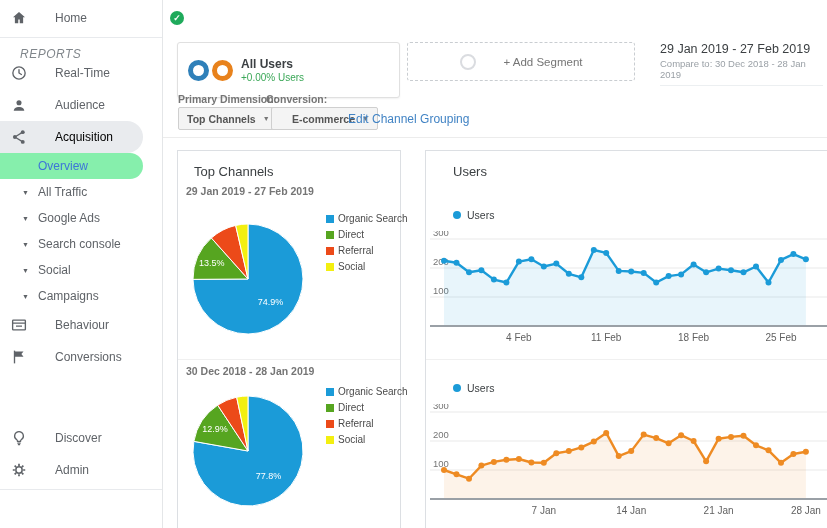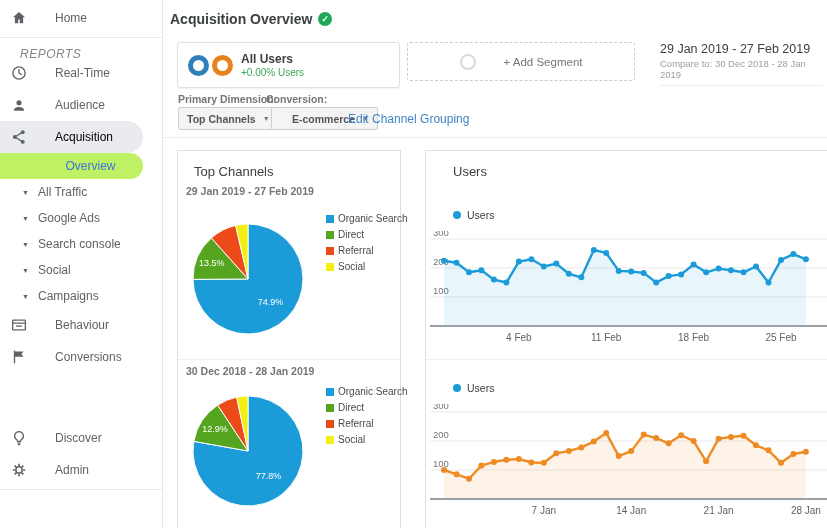--- a/index.html
+++ b/index.html
@@ -14,31 +14,31 @@
     background:#fff; border-right:1px solid #e4e6e8; padding-top:2px;
   }
   .nav-item { height:32px; display:flex; align-items:center; color:#5f6368; font-size:12px; cursor:pointer; }
   .nav-item .icn { width:18px; height:18px; margin-left:10px; flex:none; color:#5f6368; }
   .nav-item .icn svg { width:18px; height:18px; display:block; }
   .nav-item .lbl { margin-left:27px; white-space:nowrap; }
   .nav-item.selected { background:#e9ebee; border-radius:0 16px 16px 0; width:143px; color:#000000; }
   .nav-sub { height:26px; display:flex; align-items:center; font-size:12px; color:#5f6368; cursor:pointer; }
   .nav-sub .tri { width:10px; margin-left:22px; font-size:7px; color:#5f6368; flex:none; }
   .nav-sub .lbl { margin-left:6px; white-space:nowrap; }
-  .nav-sub.active { background:#bef264; color:#3e74d8; border-radius:0 16px 16px 0; width:143px;justify-content:center; }
+  .nav-sub.active { background:#86efac; color:#3e74d8; border-radius:0 16px 16px 0; width:143px; }
   .nav-sub.active .lbl { margin-left:38px; }
   .nav-divider { height:1px; background:#e8eaed; margin:3px 0; }
   .nav-section { font-size:12px; color:#80868b; padding:6px 0 3px 20px; letter-spacing:.5px; height:16px;font-style:italic; }
   .nav-spacer { height:49px; }
   
   .page-title { position:absolute; left:170px; top:11px; font-size:14px; font-weight:bold; color:#3c4043; display:flex; align-items:center; gap:6px; }
   .ok-badge { width:14px; height:14px; border-radius:50%; background:#1faa5b; color:#fff; font-size:9px; font-weight:bold;
               display:inline-flex; align-items:center; justify-content:center; }
   
-  .chip-all { position:absolute; left:177px; top:42px; width:223px; height:46px; background:#fff;
+  .chip-all { position:absolute; left:177px; top:42px; width:223px; height:56px; background:#fff;
               border:1px solid #e0e0e0; border-radius:3px; box-shadow:0 1px 2px rgba(0,0,0,.06);
               display:flex; align-items:center; cursor:pointer; }
   .rings { display:flex; margin-left:10px; }
   .ring { width:21px; height:21px; border-radius:50%; border:5px solid; }
   .ring.blue { border-color:#2f80b9; }
   .ring.orange { border-color:#e8821c; margin-left:3px; }
   .chip-all .txt { margin-left:8px; }
   .chip-all .t1 { font-size:12px; font-weight:bold; color:#3c4043; }
   .chip-all .t2 { font-size:10px; color:#3aa757; margin-top:1px; }
   .chip-add { position:absolute; left:407px; top:42px; width:228px; height:39px; border:1px dashed #c9cdd1;
@@ -183,21 +183,20 @@
             <path d="M12 3.7v2.8M12 17.5v2.8M3.7 12h2.8M17.5 12h2.8M6.2 6.2l2 2M15.8 15.8l2 2M17.8 6.2l-2 2M8.2 15.8l-2 2"></path>
           </g>
         </svg>
       </span>
       <span class="lbl">Admin</span>
     </div>
     <div class="nav-divider"></div>
   </nav>
 
 <div class="page-title">
-  <span>Acquisition Overview</span>
   <span class="ok-badge">✓</span>
 </div>
 
 <div class="chip-all">
   <div class="rings">
     <div class="ring blue"></div>
     <div class="ring orange"></div>
   </div>
   <div class="txt">
     <div class="t1">All Users</div>

